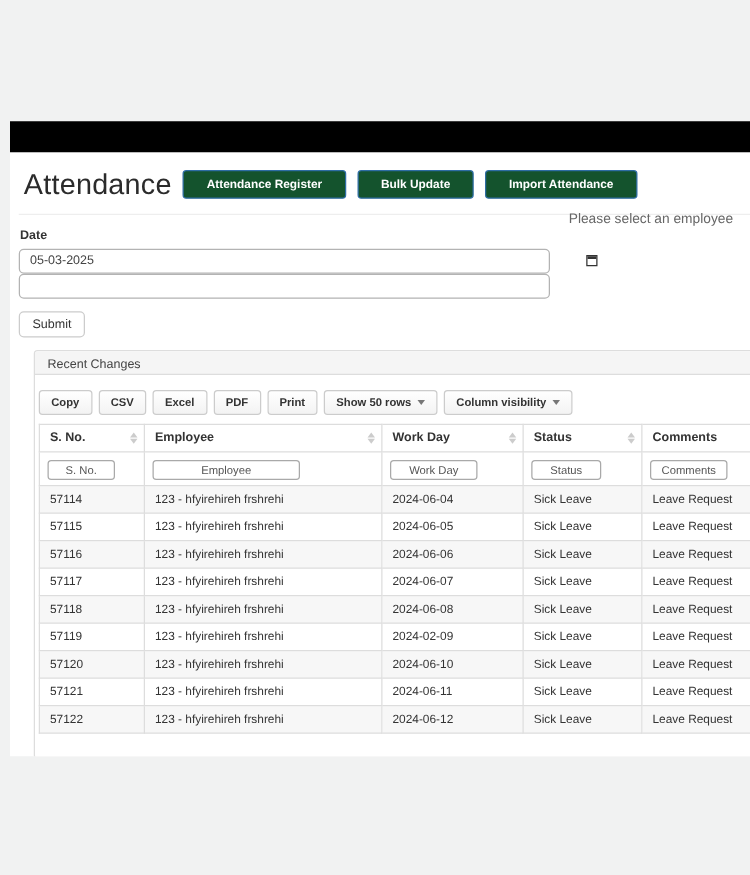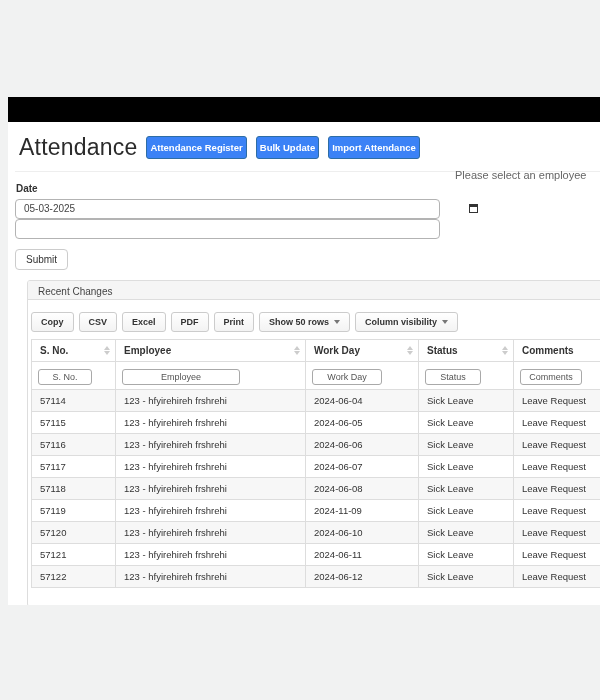--- a/index.html
+++ b/index.html
@@ -21,27 +21,27 @@
   }
   .page-header {
     display: flex;
     align-items: center;
     gap: 9px;
     padding: 4px 0 10px 4px;
     border-bottom: 1px solid #eee;
   }
   .page-title { font-size: 23px; font-weight: 400; color: #2b2b2b; letter-spacing: 0.2px; }
   .btn-blue {
-    background: #3b82f6;
+    background: #14532d;
     color: #fff;
     border: 1px solid #2e6da4;
     border-radius: 3px;
     font-size: 9.5px;
     font-weight: bold;
-    padding: 5px 3px;
+    padding: 5px 18px;
     cursor: pointer;
     font-family: inherit;
   }
   .note {
     position: absolute;
     left: 447px;
     top: 47px;
     font-size: 11px;
     color: #666;
   }
@@ -306,21 +306,21 @@
             <tr>
     <td>57118</td>
     <td>123 - hfyirehireh frshrehi</td>
     <td>2024-06-08</td>
     <td>Sick Leave</td>
     <td>Leave Request</td>
   </tr>
             <tr>
     <td>57119</td>
     <td>123 - hfyirehireh frshrehi</td>
-    <td>2024-11-09</td>
+    <td>2024-02-09</td>
     <td>Sick Leave</td>
     <td>Leave Request</td>
   </tr>
             <tr>
     <td>57120</td>
     <td>123 - hfyirehireh frshrehi</td>
     <td>2024-06-10</td>
     <td>Sick Leave</td>
     <td>Leave Request</td>
   </tr>

